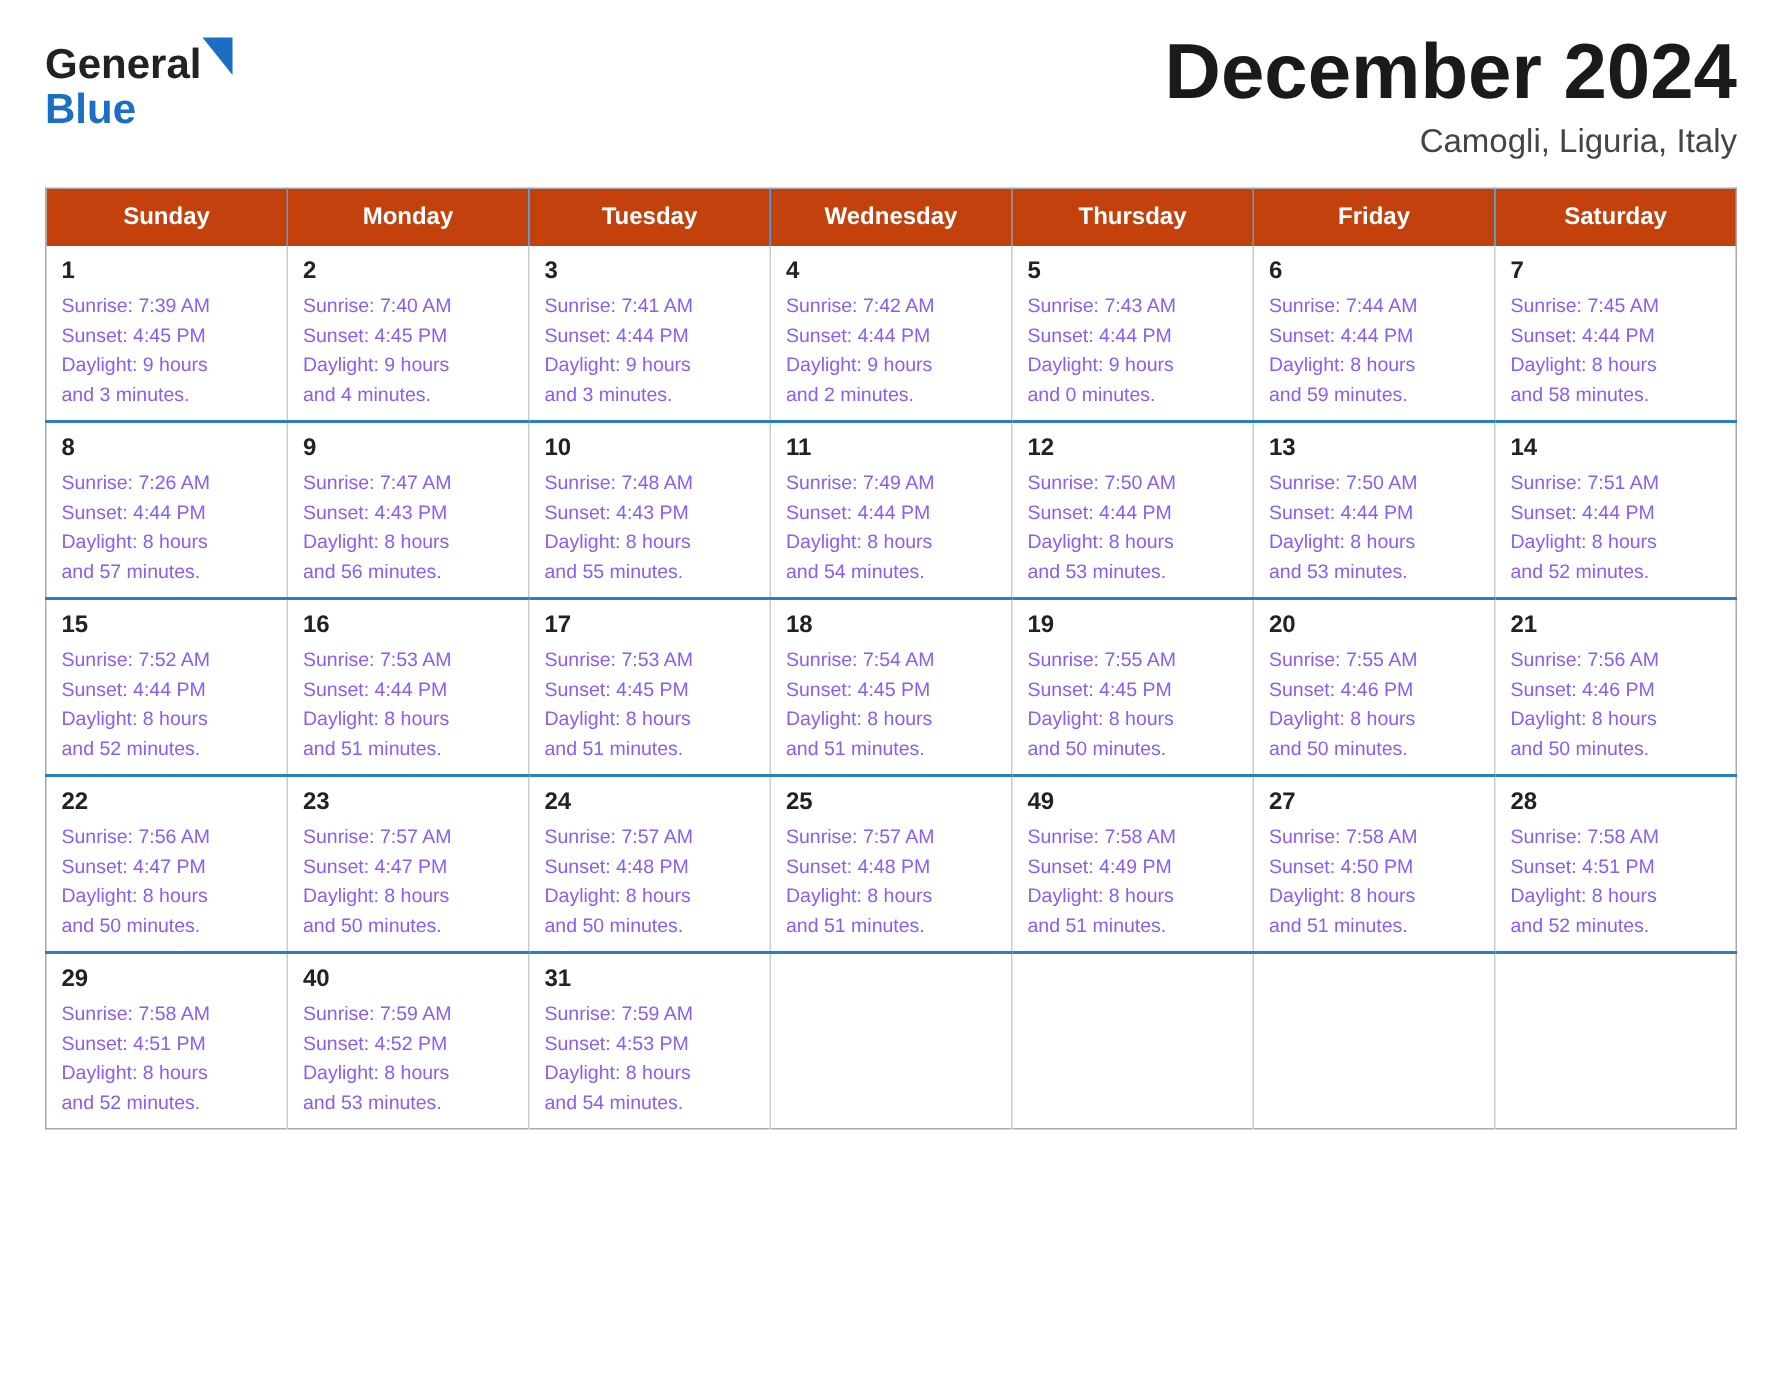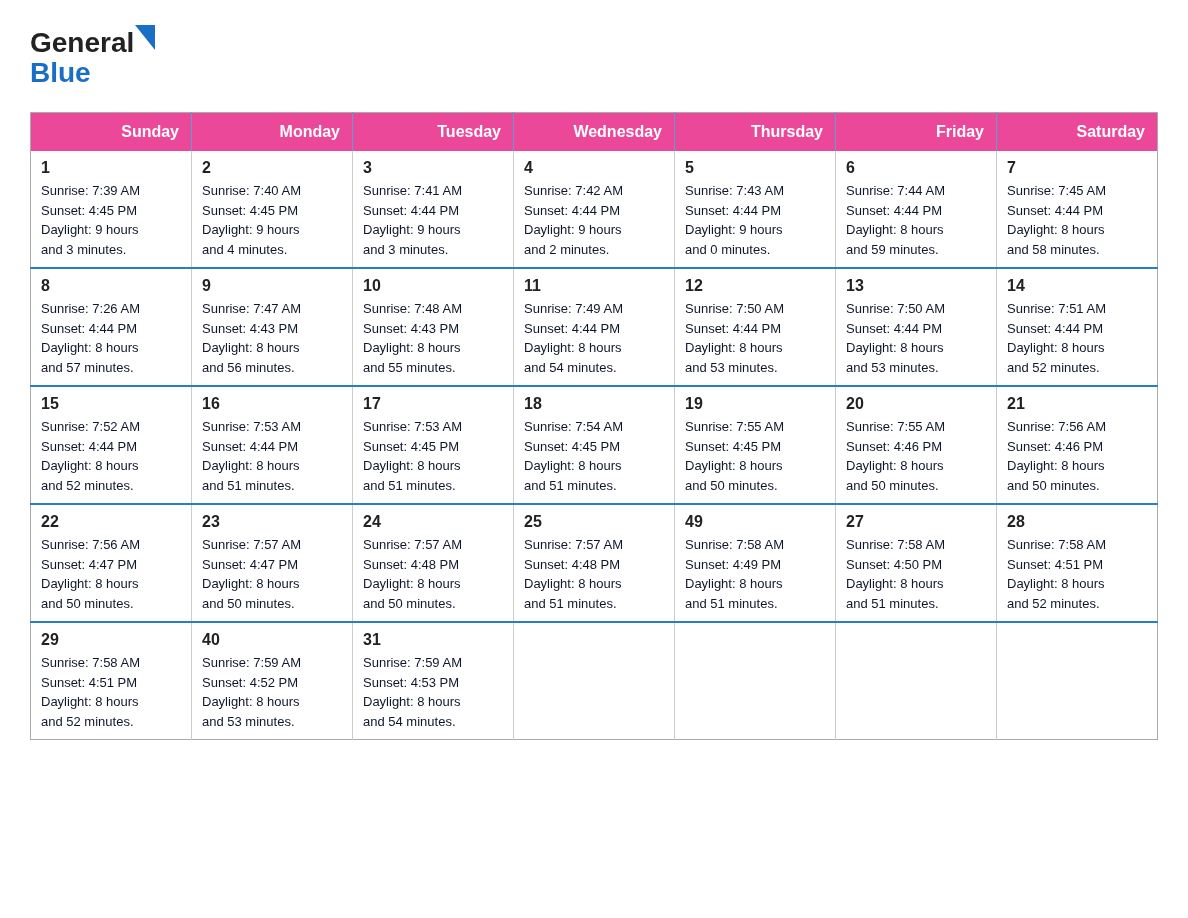--- a/index.html
+++ b/index.html
@@ -33,26 +33,26 @@
       font-size: 22px;
       color: #444;
       margin-top: 4px;
     }
     .calendar-table {
       width: 100%;
       border-collapse: collapse;
       border: 1px solid #aaa;
     }
     .calendar-table th {
-      background-color: #ec4899;
+      background-color: #c2410c;
       color: #fff;
       font-size: 16px;
       font-weight: bold;
       padding: 10px 12px;
-      text-align: right;
+      text-align: center;
       border-right: 1px solid #5a9fd4;
     }
     .calendar-table th:last-child { border-right: none; }
     .calendar-table td {
       vertical-align: top;
       padding: 8px 10px;
       border-right: 1px solid #ccc;
       border-bottom: 2px solid #2a7fc1;
       font-size: 13px;
       color: #222;
@@ -63,21 +63,21 @@
     .calendar-table tr:last-child td { border-bottom: none; }
     .day-number {
       font-size: 16px;
       font-weight: bold;
       margin-bottom: 4px;
       display: block;
     }
     .day-info {
       font-size: 13px;
       line-height: 1.5;
-      color: #0f172a;
+      color: #8b5cf6;
     }
     .empty-cell {
       background: #fff;
     }
   </style>
 </head>
 <body>
 
 <div class="header-area">
   <div class="logo-area">
@@ -86,20 +86,24 @@
         <svg width="130" height="70" viewBox="0 0 130 70">
 
           <text x="0" y="32" font-family="Arial" font-size="28" font-weight="bold" fill="#222">General</text>
 
           <polygon points="105,5 125,5 125,30" fill="#1a6fc4"></polygon>
 
           <text x="0" y="62" font-family="Arial" font-size="28" font-weight="bold" fill="#1a6fc4">Blue</text>
         </svg>
       </div>
     </div>
+  </div>
+  <div class="title-area">
+    <div class="main-title">December 2024</div>
+    <div class="subtitle">Camogli, Liguria, Italy</div>
   </div>
 </div>
 
 <table class="calendar-table">
   <thead>
     <tr>
     <th>Sunday</th>
         <th>Monday</th>
         <th>Tuesday</th>
         <th>Wednesday</th>

